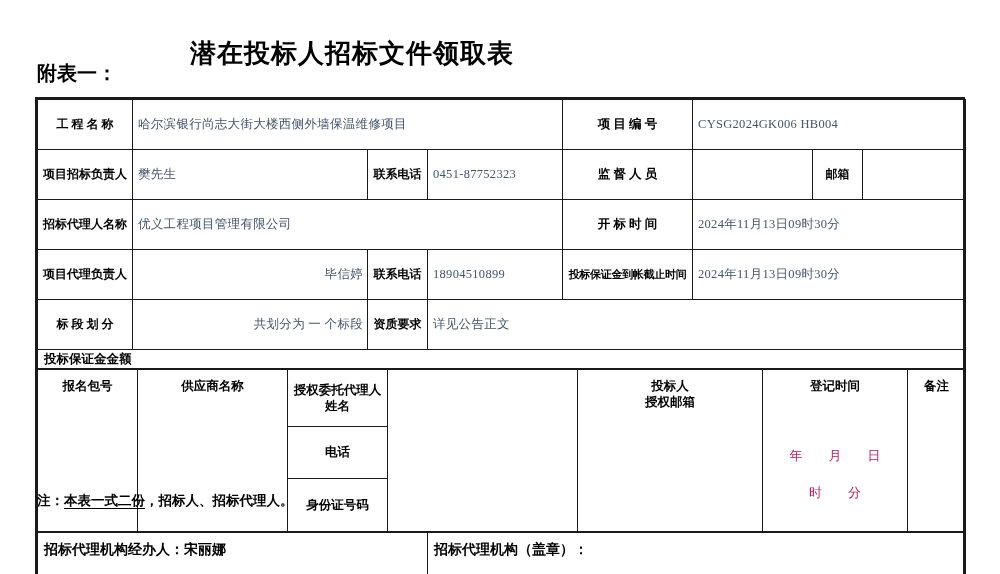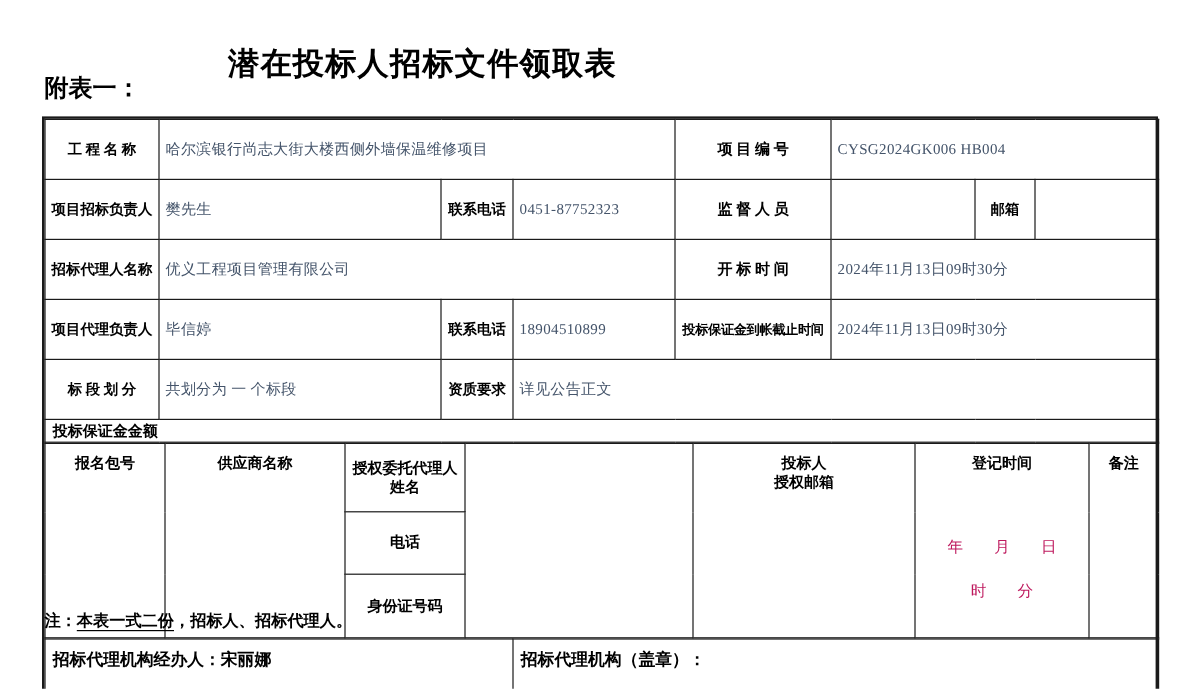--- a/index.html
+++ b/index.html
@@ -34,39 +34,39 @@
   td {
     border: 1px solid #1a1a1a;
     padding: 0 4px;
     font-size: 12.5px;
     overflow: hidden;
     vertical-align: middle;
   }
   .lbl { font-weight: bold; text-align: center; color: #000; }
   .lbl-left { font-weight: bold; text-align: left; color: #000; padding-left: 6px; }
   .val { color: #44546a; text-align: left; padding-left: 5px; letter-spacing: 0.3px; }
-  .val.center { text-align: left; margin-top: 12px; }
+  .val.center { text-align: right; margin-top: 12px; }
   .tight { font-size: 11px; letter-spacing: -0.3px; padding: 0 2px; }
   .colA { font-size: 12px; padding: 16px 2px; }
   .top { vertical-align: top; padding-top: 8px; }
   .pre { white-space: pre-line; line-height: 16px; margin-left: 20px; }
   .h20 { height: 20px; } .h22 { height: 22px; } .h28 { height: 28px; } .h19 { height: 19px; }
   .h57 { height: 57px; } .h52 { height: 52px; } .h53 { height: 53px; } .h92 { height: 108px; }
   .reg-cell { position: relative; }
   .reg-lines {
     margin-top: 42px;
     line-height: 37px;
     text-align: center;
     color: #be185d;
     font-weight: normal;
     font-size: 13px;
   }
   .sec3-cell { vertical-align: top; padding: 8px 6px; font-size: 14px; font-weight: bold; }
   .note {
-    position: absolute; left: 37px; top: 509px;
+    position: absolute; left: 37px; top: 492px;
     font-size: 13.5px; font-weight: bold;
   }
   .note .u { text-decoration: underline; text-underline-offset: 3px; }
 </style>
 </head>
 <body>
 
 <span class="attach">附表一：</span>
 <h1 class="title">潜在投标人招标文件领取表</h1>
 

